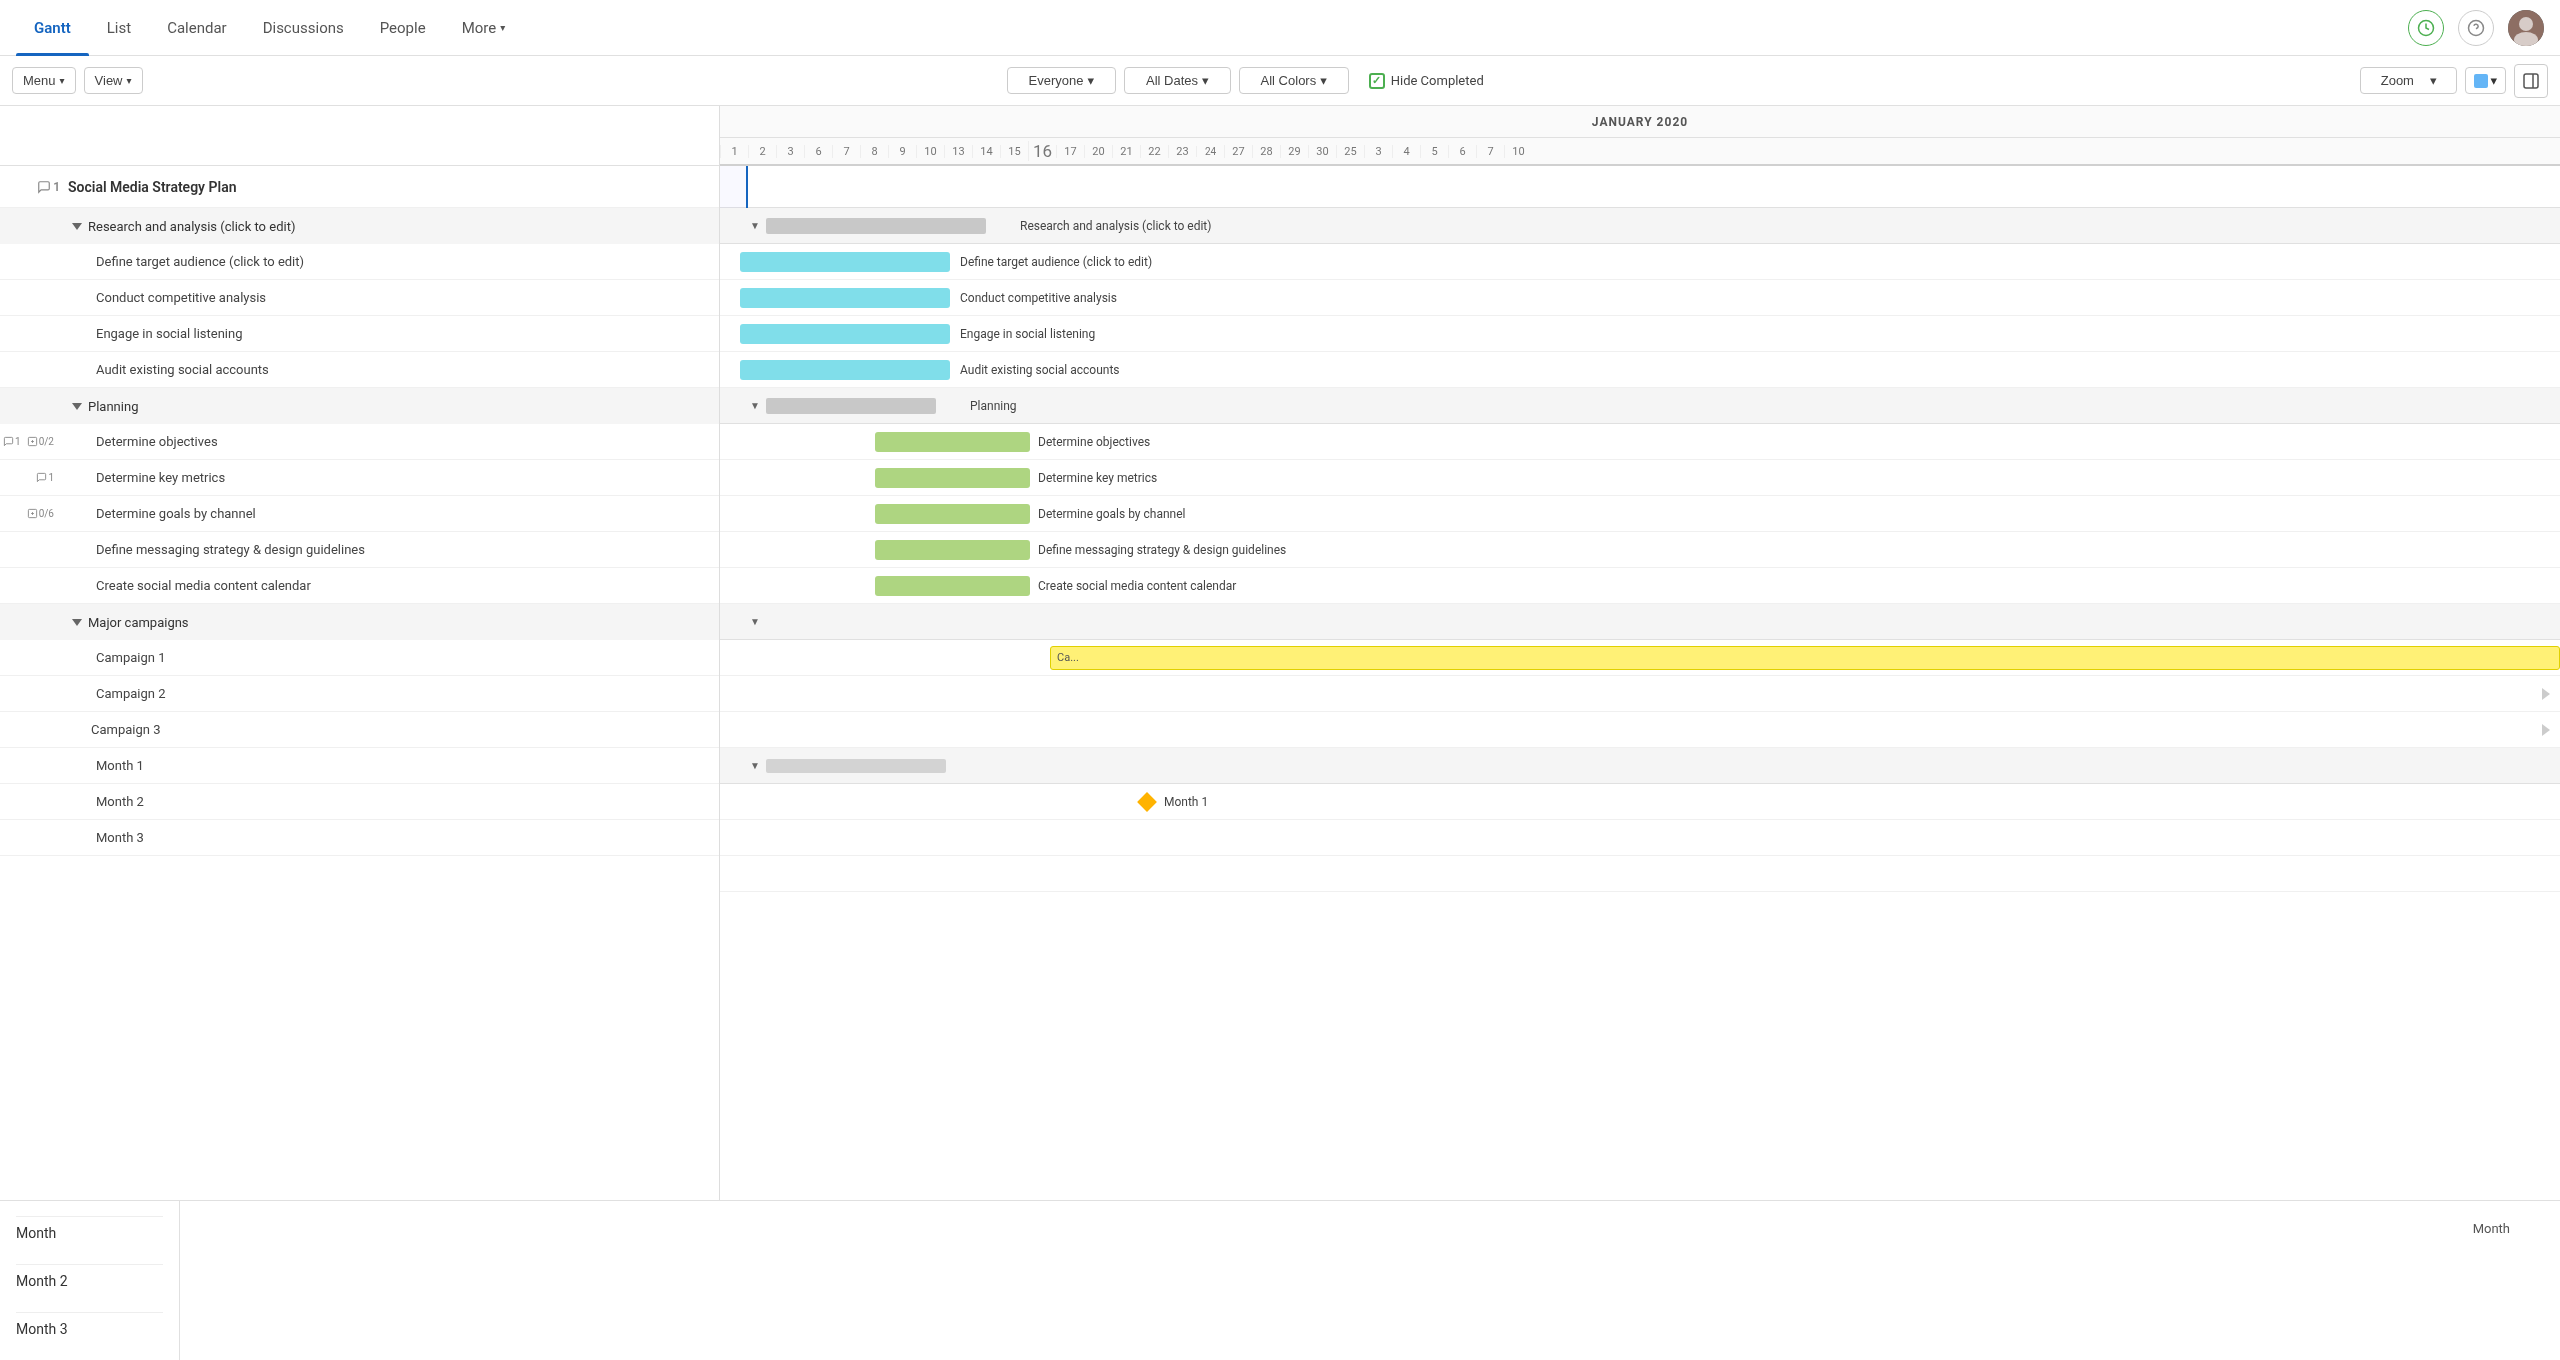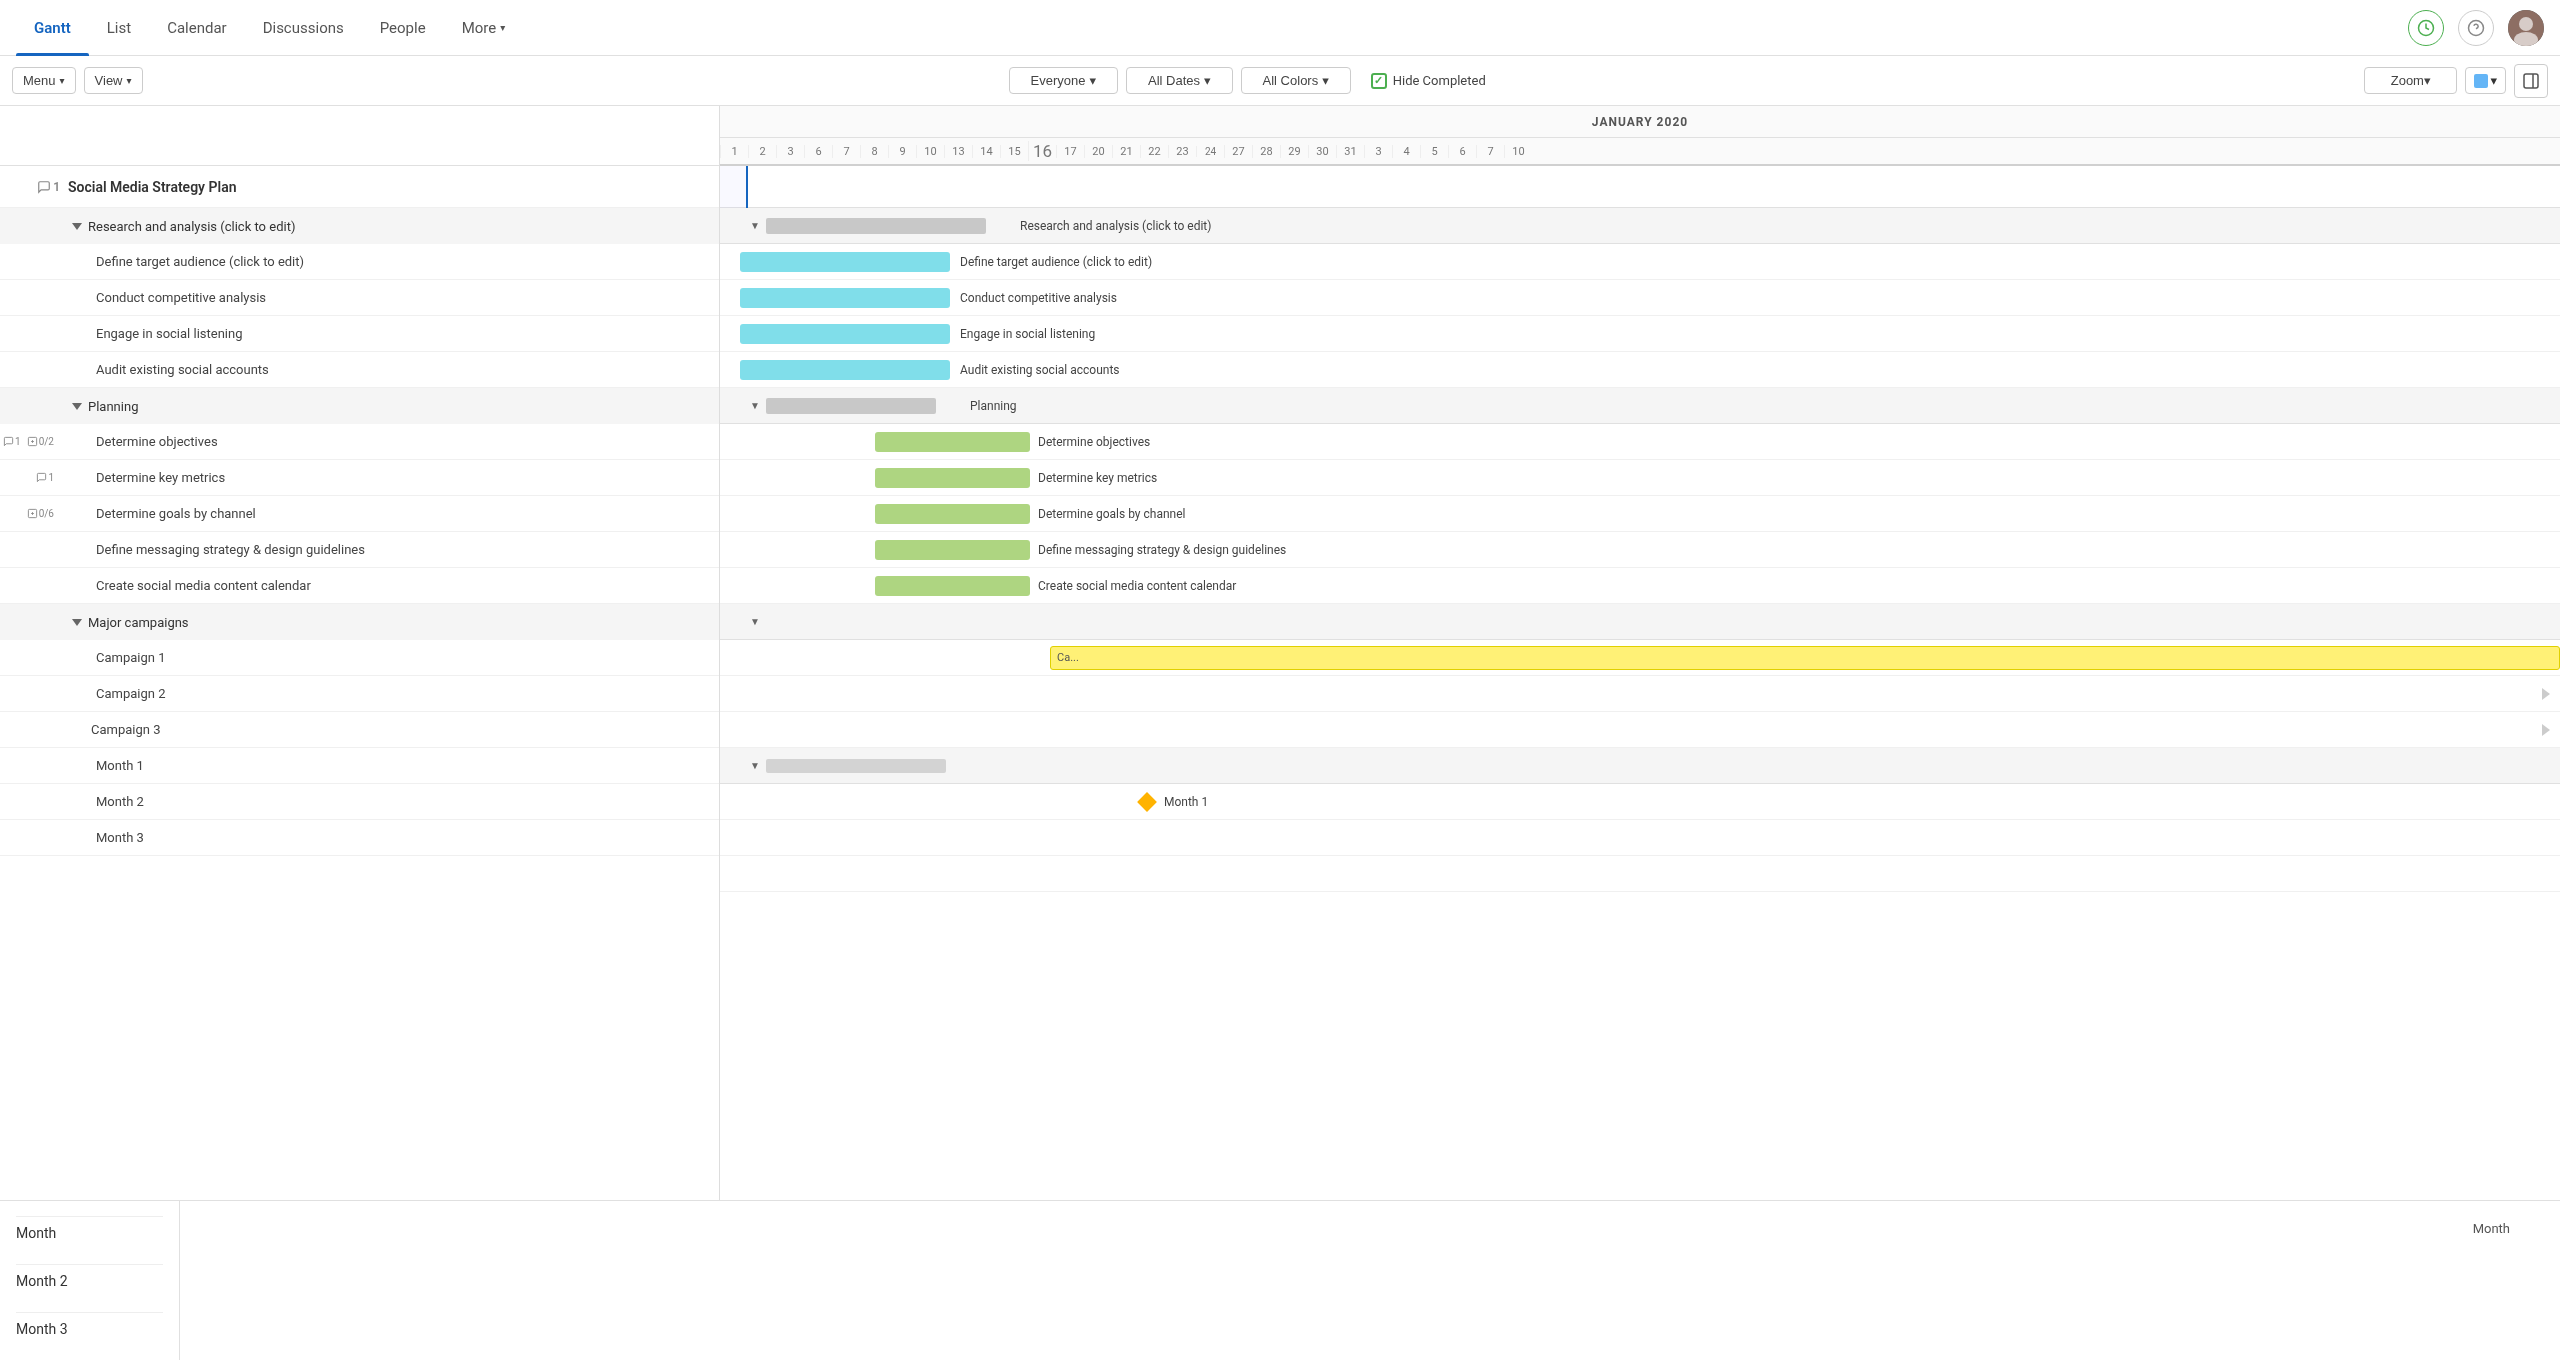--- a/index.html
+++ b/index.html
@@ -49,21 +49,21 @@
       border: 1px solid #ccc; border-radius: 4px; cursor: pointer;
       font-size: 13px; background: #fff; color: #444;
     }
     .hide-completed-btn {
       display: flex; align-items: center; gap: 6px; padding: 5px 12px;
       font-size: 13px; cursor: pointer; color: #444;
     }
     .checkbox-icon { width: 16px; height: 16px; border: 2px solid #4caf50; border-radius: 3px; display: flex; align-items: center; justify-content: center; background: #fff; }
     .checkbox-icon::after { content: '✓'; font-size: 11px; color: #4caf50; font-weight: bold; }
     .zoom-btn {
-      display: flex; align-items: center; gap: 0; padding: 5px 26px;
+      display: flex; align-items: center; gap: 16px; padding: 5px 20px;
       border: 1px solid #ccc; border-radius: 4px; cursor: pointer;
       font-size: 13px; background: #fff; color: #444;
     }
     .color-swatch {
       display: flex; align-items: center; gap: 2px; padding: 5px 8px;
       border: 1px solid #ccc; border-radius: 4px; cursor: pointer;
     }
     .swatch { width: 14px; height: 14px; background: #64b5f6; border-radius: 2px; }
     .panel-btn {
       width: 34px; height: 34px; border: 1px solid #ccc; border-radius: 4px;
@@ -338,21 +338,21 @@
         <div style="min-width:28px; text-align:center; font-size:11px; color:#777; border-left:1px solid #eee;">17</div>
         <div style="min-width:28px; text-align:center; font-size:11px; color:#777; border-left:1px solid #eee;">20</div>
         <div style="min-width:28px; text-align:center; font-size:11px; color:#777; border-left:1px solid #eee;">21</div>
         <div style="min-width:28px; text-align:center; font-size:11px; color:#777; border-left:1px solid #eee;">22</div>
         <div style="min-width:28px; text-align:center; font-size:11px; color:#777; border-left:1px solid #eee;">23</div>
         <div style="min-width:28px; text-align:center; font-size:10px; color:#777; border-left:1px solid #eee;">24</div>
         <div style="min-width:28px; text-align:center; font-size:11px; color:#777; border-left:1px solid #eee;">27</div>
         <div style="min-width:28px; text-align:center; font-size:11px; color:#777; border-left:1px solid #eee;">28</div>
         <div style="min-width:28px; text-align:center; font-size:11px; color:#777; border-left:1px solid #eee;">29</div>
         <div style="min-width:28px; text-align:center; font-size:11px; color:#777; border-left:1px solid #eee;">30</div>
-        <div style="min-width:28px; text-align:center; font-size:11px; color:#777; border-left:1px solid #eee;">31</div>
+        <div style="min-width:28px; text-align:center; font-size:11px; color:#777; border-left:1px solid #eee;">25</div>
         <div style="min-width:28px; text-align:center; font-size:11px; color:#777; border-left:1px solid #eee;">3</div>
         <div style="min-width:28px; text-align:center; font-size:11px; color:#777; border-left:1px solid #eee;">4</div>
         <div style="min-width:28px; text-align:center; font-size:11px; color:#777; border-left:1px solid #eee;">5</div>
         <div style="min-width:28px; text-align:center; font-size:11px; color:#777; border-left:1px solid #eee;">6</div>
         <div style="min-width:28px; text-align:center; font-size:11px; color:#777; border-left:1px solid #eee;">7</div>
         <div style="min-width:28px; text-align:center; font-size:11px; color:#777; border-left:1px solid #eee;">10</div>
         <div style="min-width:28px; text-align:center; font-size:11px; color:#777; border-left:1px solid #eee;"></div>
         <div style="min-width:200px;"></div>
       </div>
 

